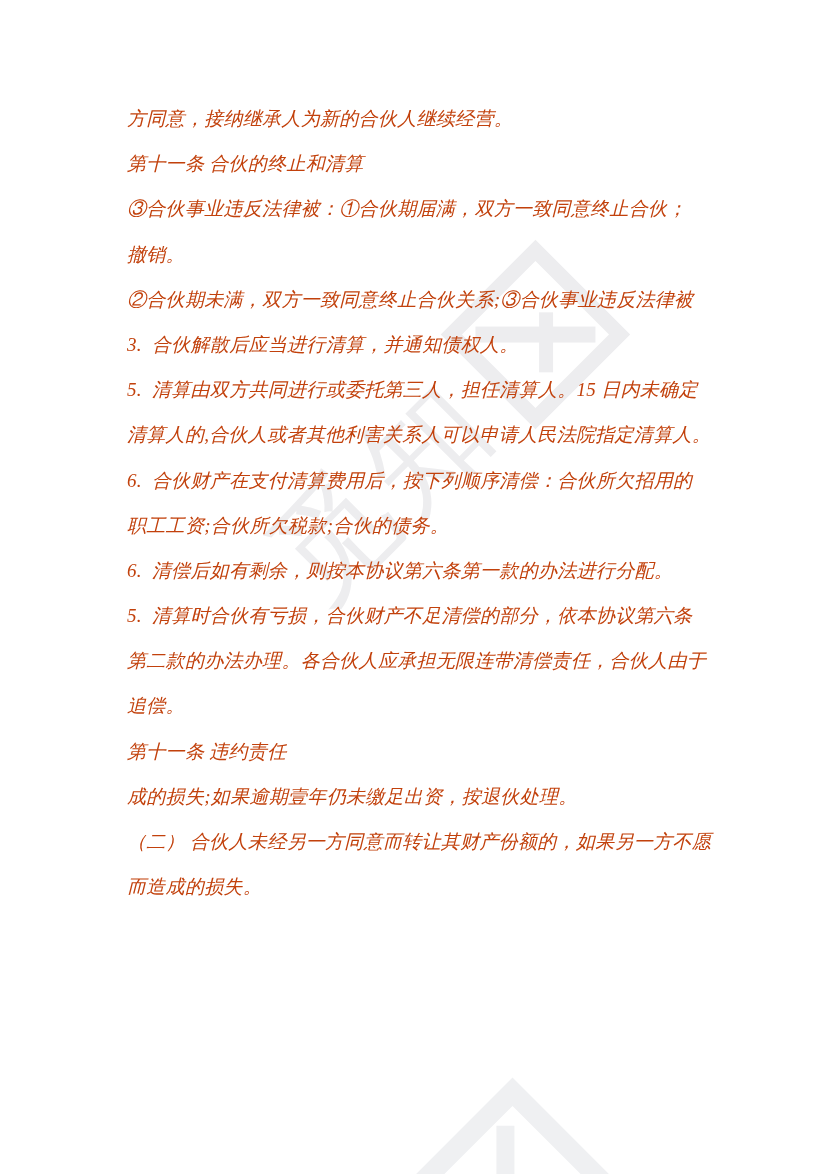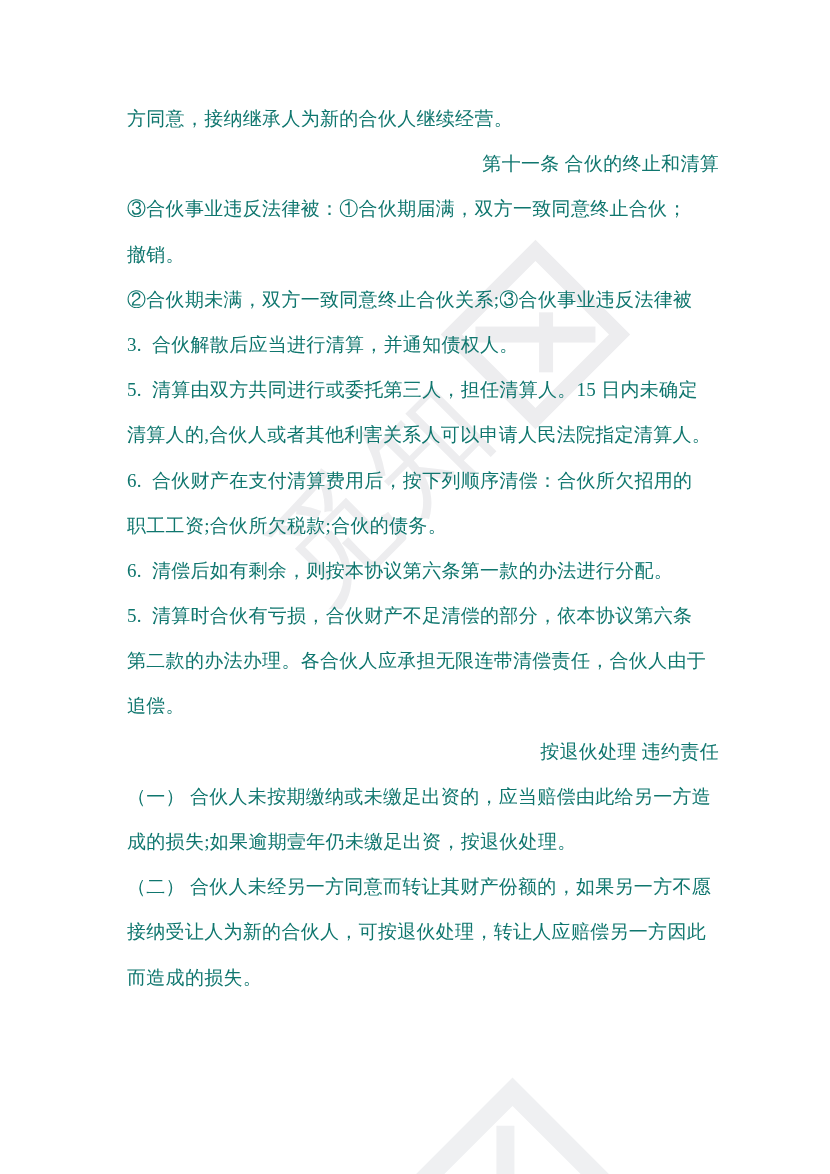--- a/index.html
+++ b/index.html
@@ -76,34 +76,34 @@
   .wm-bottom .bar-a {
     left: -10px; top: 56px; width: 130px; height: 18px;
     transform: rotate(45deg);
   }
   
   .text-block {
     position: absolute;
     left: 127px;
     top: 96px;
     width: 592px;
-    color: #0f766e;
+    color: #c2410c;
     font-size: 19px;
     letter-spacing: 0.3px;
+    font-style: italic;
   }
   .line {
     height: 45.2px;
     line-height: 45.2px;
     white-space: pre;
     text-align: left;
   }
   .line.heading {
     
     font-weight: normal;
-    text-align: right;
   }
 </style>
 </head>
 <body>
 
 <div class="page">
 
   <div class="wm wm-main">
     <span class="wm-text">觅知</span>
     <span class="wm-logo">
@@ -124,21 +124,19 @@
       <div class="line body">②合伙期未满，双方一致同意终止合伙关系;③合伙事业违反法律被</div>
       <div class="line body">3.  合伙解散后应当进行清算，并通知债权人。</div>
       <div class="line body">5.  清算由双方共同进行或委托第三人，担任清算人。15 日内未确定</div>
       <div class="line body">清算人的,合伙人或者其他利害关系人可以申请人民法院指定清算人。</div>
       <div class="line body">6.  合伙财产在支付清算费用后，按下列顺序清偿：合伙所欠招用的</div>
       <div class="line body">职工工资;合伙所欠税款;合伙的债务。</div>
       <div class="line body">6.  清偿后如有剩余，则按本协议第六条第一款的办法进行分配。</div>
       <div class="line body">5.  清算时合伙有亏损，合伙财产不足清偿的部分，依本协议第六条</div>
       <div class="line body">第二款的办法办理。各合伙人应承担无限连带清偿责任，合伙人由于</div>
       <div class="line body">追偿。</div>
-      <div class="line heading">按退伙处理 违约责任</div>
-      <div class="line body">（一） 合伙人未按期缴纳或未缴足出资的，应当赔偿由此给另一方造</div>
+      <div class="line heading">第十一条 违约责任</div>
       <div class="line body">成的损失;如果逾期壹年仍未缴足出资，按退伙处理。</div>
       <div class="line body">（二） 合伙人未经另一方同意而转让其财产份额的，如果另一方不愿</div>
-      <div class="line body">接纳受让人为新的合伙人，可按退伙处理，转让人应赔偿另一方因此</div>
       <div class="line body">而造成的损失。</div>
     </div>
 
 </div>
 
 </body></html>

